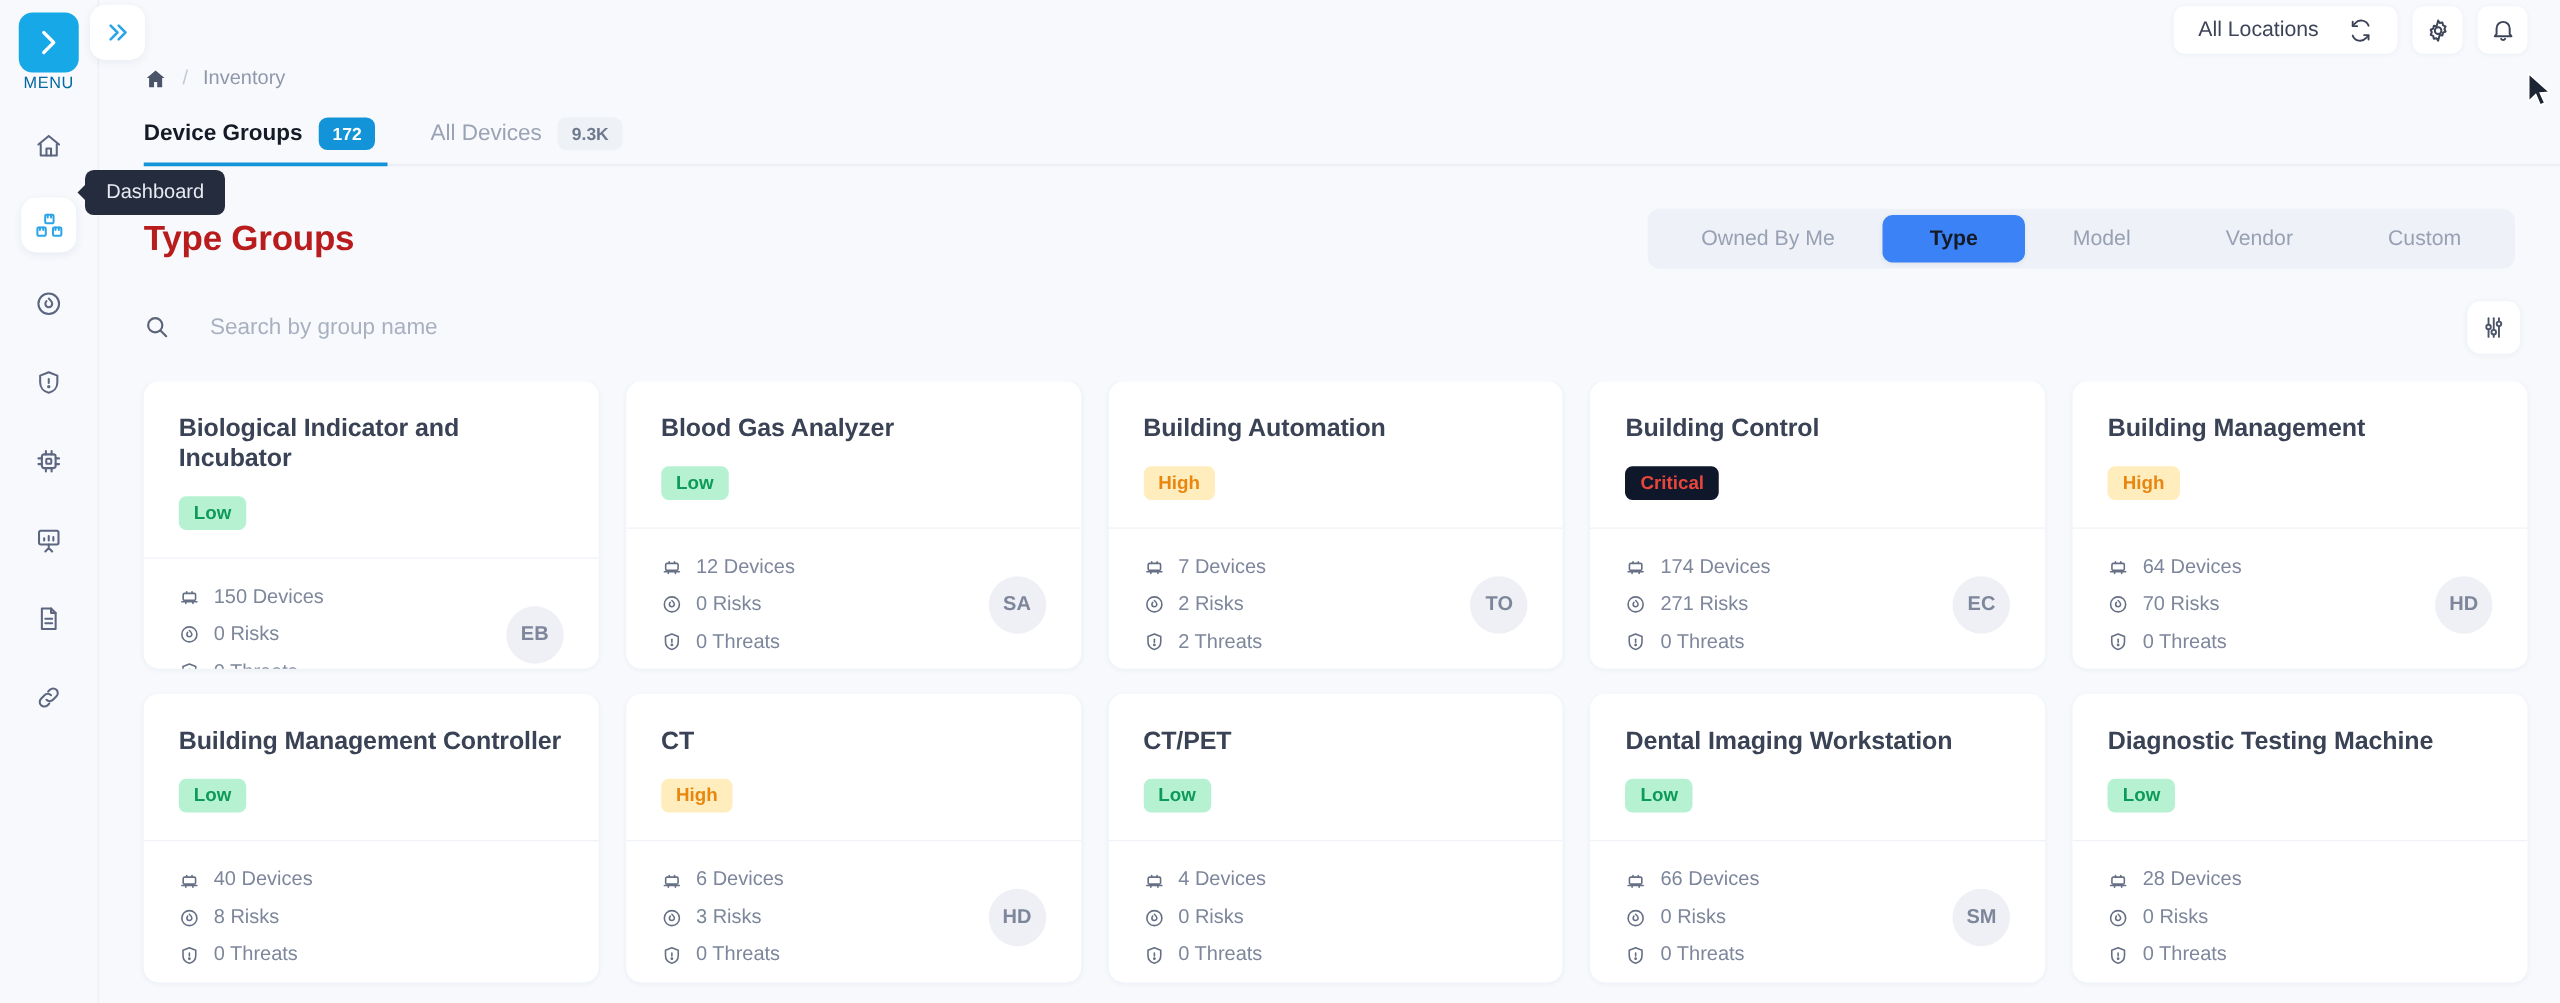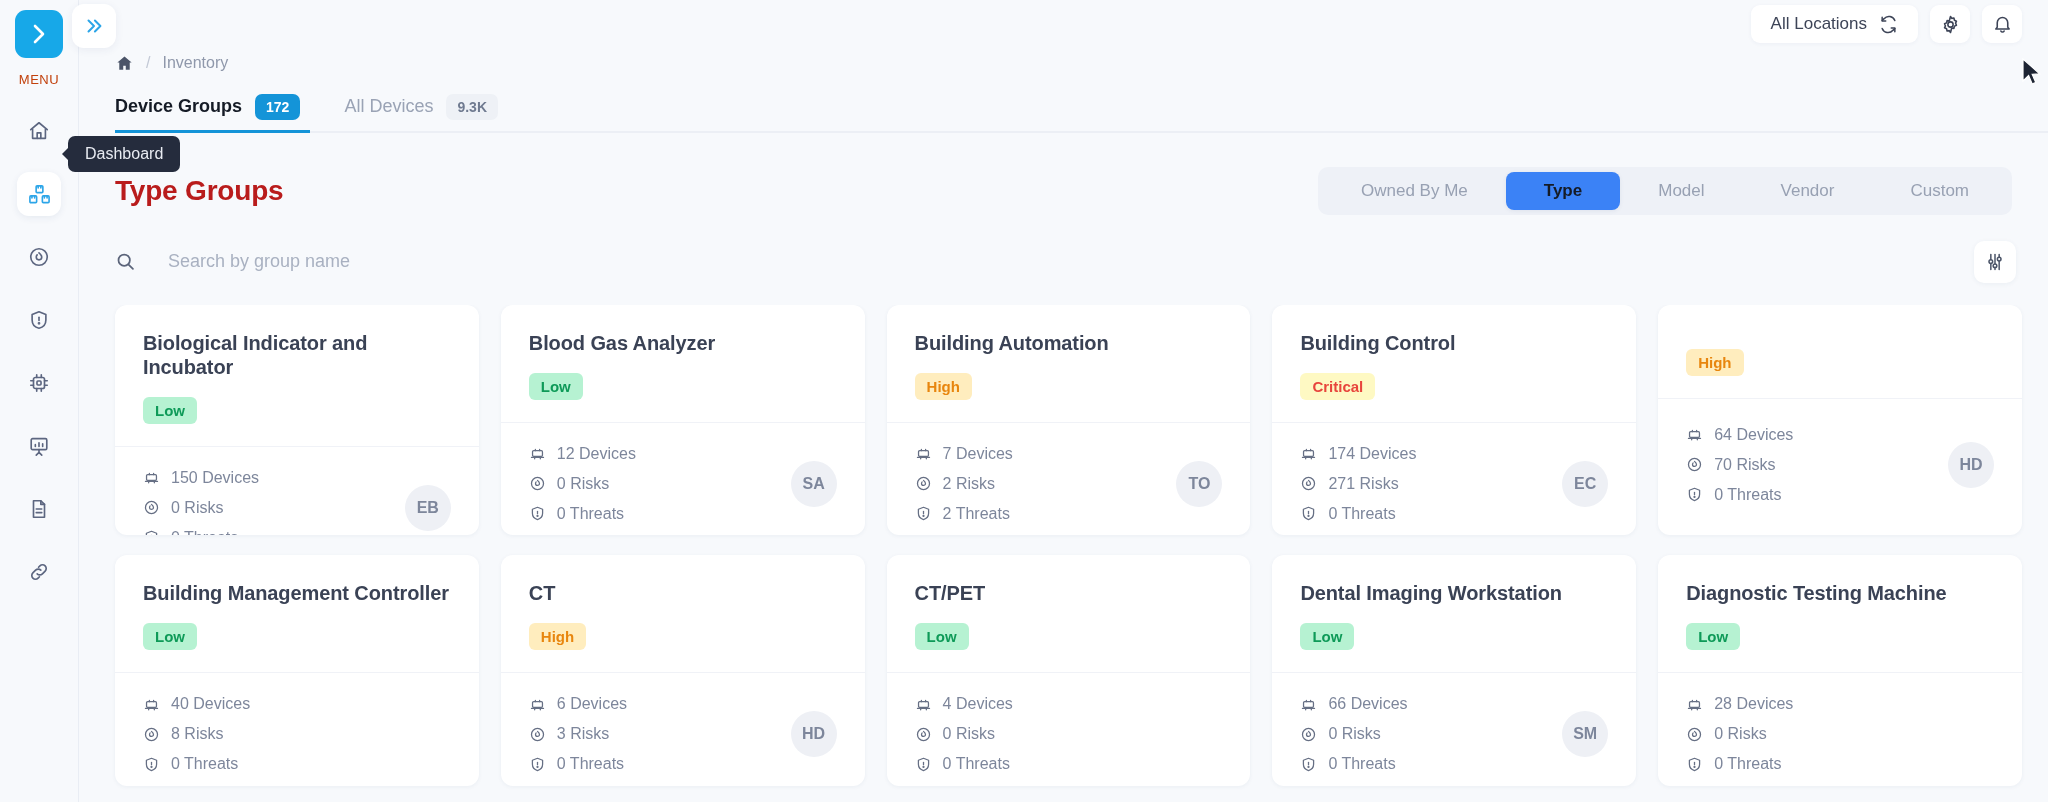--- a/index.html
+++ b/index.html
@@ -19,22 +19,22 @@
     display: flex; flex-direction: column; align-items: center;
     flex: 0 0 78px;
     position: relative; z-index: 5;
   }
   .logo {
     width: 48px; height: 48px; margin-top: 10px;
     background: #17a8e8; border-radius: 11px;
     display: flex; align-items: center; justify-content: center;
   }
   .menu-label {
-    font-size: 13px; letter-spacing: .5px; color: #c2410c;
-    margin-top: 14px; font-weight: 400;
+    font-size: 13px; letter-spacing: .5px; color: #0369a1;
+    font-weight: 400;
   }
   .nav-list { margin-top: 22px; display: flex; flex-direction: column; align-items: center; gap: 19px; width: 100%; }
   .nav-item {
     width: 44px; height: 44px; border-radius: 12px;
     display: flex; align-items: center; justify-content: center;
     color: #5c6680; cursor: pointer;
   }
   .nav-item.active { background: #ffffff; color: #2ca5e8; box-shadow: 0 2px 7px rgba(40,60,110,.08); }
 
   
@@ -66,21 +66,21 @@
     border-left: 1px solid #e9edf4;
     display: flex; flex-direction: column;
   }
 
   .topbar {
     height: 48px; display: flex; align-items: center; justify-content: flex-end;
     padding-right: 26px; gap: 12px; flex: 0 0 48px;
   }
   .loc-pill {
     background: #fff; border-radius: 9px; height: 38px;
-    display: flex; align-items: center; gap: 12px; padding: 0 20px;
+    display: flex; align-items: center; gap: 24px; padding: 0 20px;
     font-size: 17px; color: #3d4457; cursor: pointer;
     box-shadow: 0 1px 4px rgba(40,60,110,.05);
   }
   .icon-btn {
     width: 40px; height: 38px; background: #fff; border-radius: 9px;
     display: flex; align-items: center; justify-content: center;
     color: #3d4457; cursor: pointer; box-shadow: 0 1px 4px rgba(40,60,110,.05);
   }
 
   
@@ -170,21 +170,21 @@
   .card-title {
     font-size: 20px; font-weight: 700; color: #3a4255; letter-spacing: -.1px;
     line-height: 1.2; min-height: 24px;
   }
   .badge {
     display: inline-block; margin-top: 18px;
     font-size: 15px; font-weight: 700; border-radius: 6px; padding: 5px 12px;
   }
   .badge.low { background: #b6f2d2; color: #0e9a58; }
   .badge.high { background: #ffedbe; color: #e8860e; }
-  .badge.critical { background: #fef9c3; color: #e8453c; }
+  .badge.critical { background: #0f172a; color: #e8453c; }
 
   .card-bottom {
     border-top: 1px solid #f0f2f7;
     padding: 22px 28px 26px 28px;
     display: flex; align-items: center; justify-content: space-between;
     flex: 1;
   }
   .stats { display: flex; flex-direction: column; gap: 12px; }
   .stat { display: flex; align-items: center; gap: 11px; font-size: 16px; color: #7d869b; }
   .stat-icon { display: flex; color: #666f84; width: 17px; }
@@ -501,21 +501,21 @@
                     <circle cx="12" cy="15.4" r=".7" fill="currentColor"></circle>
                   </svg>
                 </span>
                 <span>0 Threats</span>
               </div>
             </div>
             <div class="avatar">EC</div>
           </div>
         </div>
         <div class="card">
-          <div class="card-top"><span class="badge high">High</span></div>
+          <div class="card-top"><div class="card-title">Building Management</div><span class="badge high">High</span></div>
           <div class="card-bottom">
             <div class="stats">
               <div class="stat">
                 <span class="stat-icon">
                   <svg width="17" height="17" viewBox="0 0 24 24" fill="none" stroke="currentColor" stroke-width="1.8" stroke-linecap="round" stroke-linejoin="round">
                     <rect x="5" y="8" width="14" height="8" rx="1.5"></rect>
                     <path d="M9 8V6.2M15 8V6.2M3.5 17.5h17M8 17.5v2M16 17.5v2"></path>
                   </svg>
                 </span>
                 <span>64 Devices</span>

